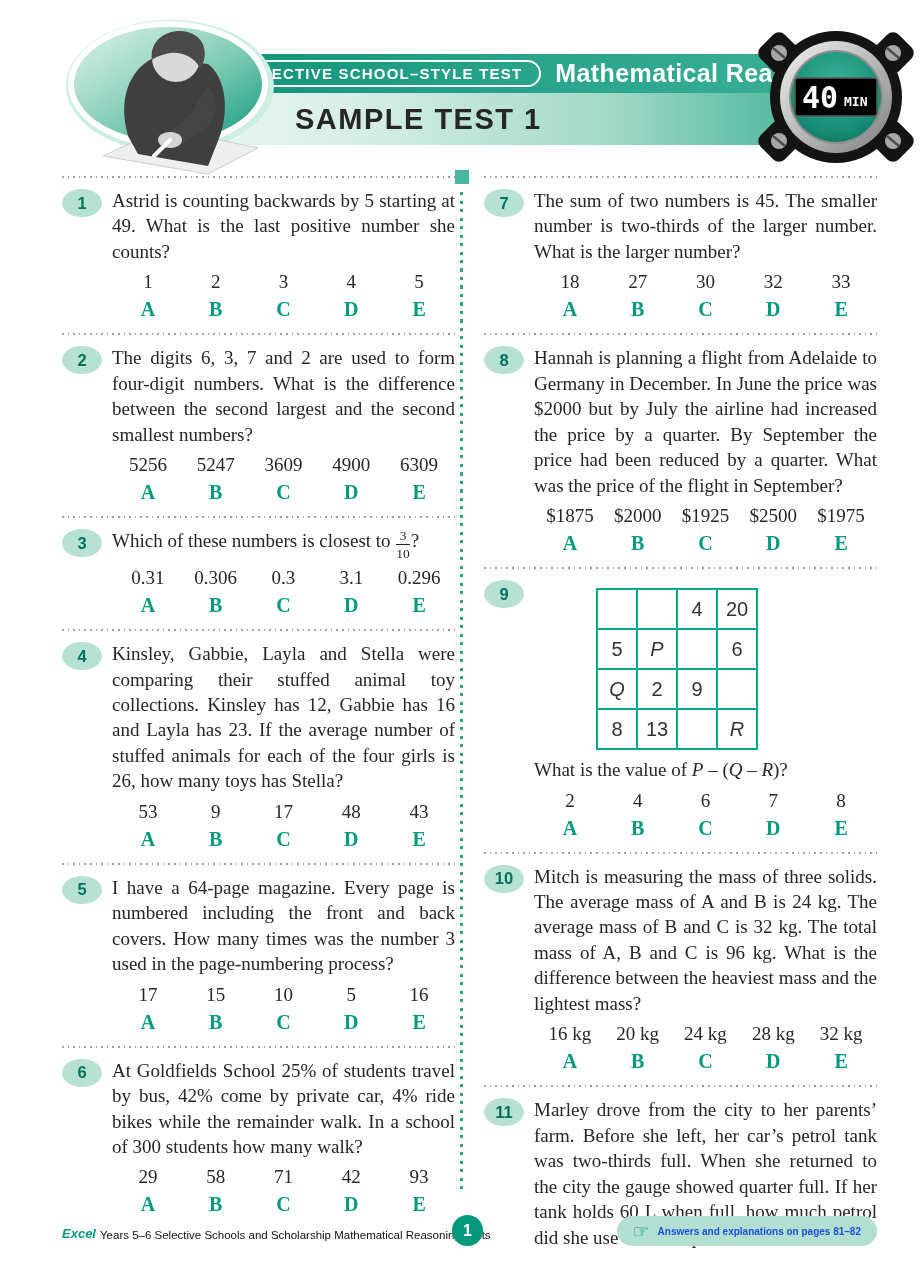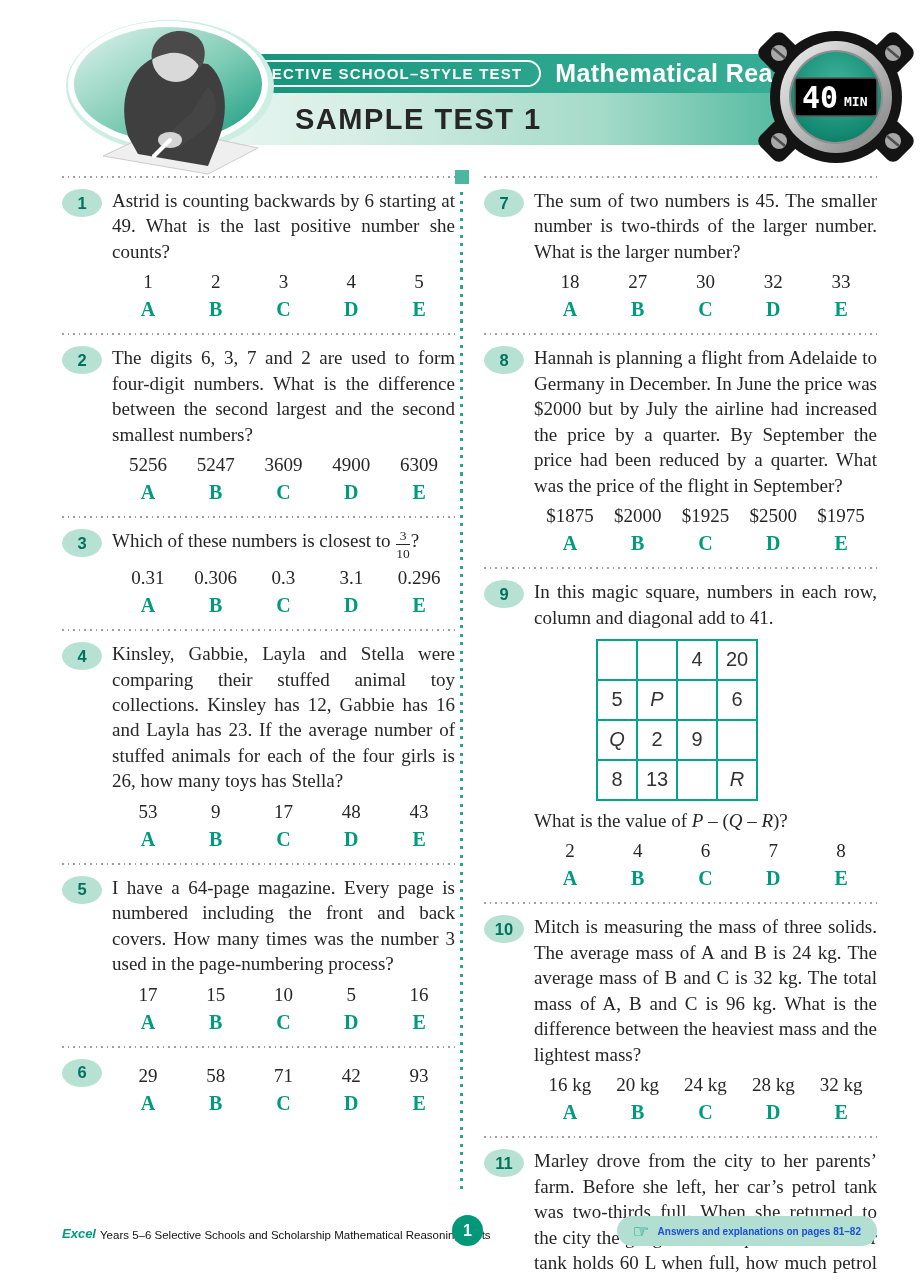--- a/index.html
+++ b/index.html
@@ -180,21 +180,21 @@
   <div class="divider-square"></div>
   <div class="divider-dots"></div>
 
   <main class="columns">
     <div class="col">
 
         <section class="question">
           <div class="qrow">
             <div class="qbadge">1</div>
             <div class="qbody">
-              <p class="qtext">Astrid is counting backwards by 6 starting at 49. What is the last positive number she counts?</p>
+              <p class="qtext">Astrid is counting backwards by 5 starting at 49. What is the last positive number she counts?</p>
 
               <div class="options">
                 <div class="opt">
                   <div class="opt-value">1</div>
                   <div class="opt-letter">A</div>
                 </div>
                 <div class="opt">
                   <div class="opt-value">2</div>
                   <div class="opt-letter">B</div>
                 </div>
@@ -340,20 +340,21 @@
                 </div>
               </div>
             </div>
           </div>
         </section>
 
         <section class="question">
           <div class="qrow">
             <div class="qbadge">6</div>
             <div class="qbody">
+              <p class="qtext">At Goldfields School 25% of students travel by bus, 42% come by private car, 4% ride bikes while the remainder walk. In a school of 300 students how many walk?</p>
 
               <div class="options">
                 <div class="opt">
                   <div class="opt-value">29</div>
                   <div class="opt-letter">A</div>
                 </div>
                 <div class="opt">
                   <div class="opt-value">58</div>
                   <div class="opt-letter">B</div>
                 </div>
@@ -437,21 +438,20 @@
                 </div>
               </div>
             </div>
           </div>
         </section>
 
         <section class="question">
           <div class="qrow">
             <div class="qbadge">9</div>
             <div class="qbody">
-              <p class="qtext">In this magic square, numbers in each row, column and diagonal add to 41.</p>
               <div class="magic-square">
                 <div class="ms-cell"></div>
                 <div class="ms-cell"></div>
                 <div class="ms-cell">4</div>
                 <div class="ms-cell">20</div>
                 <div class="ms-cell">5</div>
                 <div class="ms-cell ms-var">P</div>
                 <div class="ms-cell"></div>
                 <div class="ms-cell">6</div>
                 <div class="ms-cell ms-var">Q</div>

